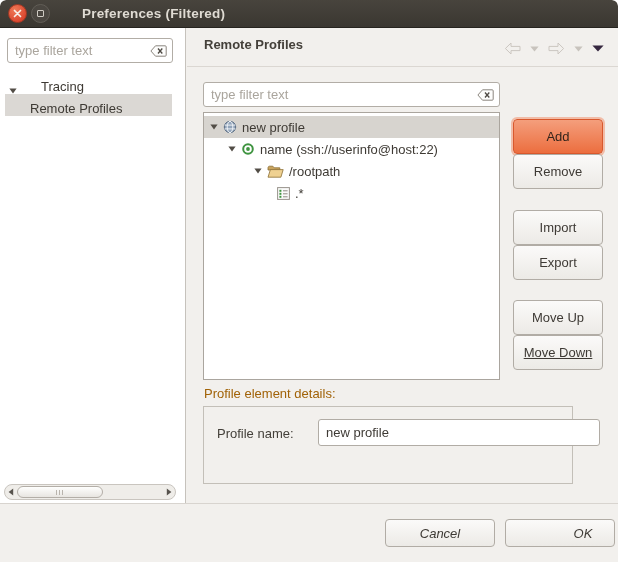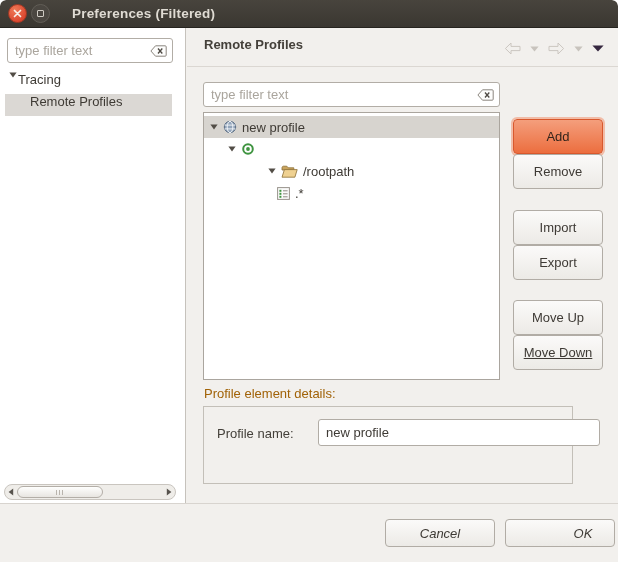--- a/index.html
+++ b/index.html
@@ -16,39 +16,39 @@
     background: linear-gradient(#48443d, #3a3731);
     border-bottom: 1px solid #26241f;
     display: flex; align-items: center; padding-left: 8px;
     border-radius: 6px 6px 0 0;
   }
   .win-btn { width: 19px; height: 19px; border-radius: 50%;
     display: flex; align-items: center; justify-content: center; flex: 0 0 auto; }
   .win-btn.close { background: radial-gradient(circle at 35% 30%, #ef7a57, #da452e 75%); border: 1px solid #a73a25; margin-right: 4px; }
   .win-btn.max { background: #4b4741; border: 1px solid #625e57; }
   .win-btn.max .sq { width: 7px; height: 7px; border: 1.4px solid #cfcbc3; border-radius: 1px; }
-  .win-title { margin-left: 22px; font-weight: bold; font-size: 13.5px; color: #dfdbd3; letter-spacing: .2px; }
+  .win-title { margin-left: 32px; font-weight: bold; font-size: 13.5px; color: #dfdbd3; letter-spacing: .2px; }
   
   .left-panel {
     position: absolute; left: 0; top: 28px; width: 186px; bottom: 59px;
     background: #ffffff; border-right: 1px solid #c6c2bc;
   }
   .filter-box {
     border: 1px solid #b2ada6; border-radius: 3px; background: #fff;
     display: flex; align-items: center; height: 25px;
   }
   .filter-box input {
     flex: 1; min-width: 0; border: none; outline: none; background: transparent;
     font: 13px "Liberation Sans", sans-serif; color: #4c4741; padding: 0 4px 0 7px;
   }
   .filter-box input::placeholder { color: #aaa59d; opacity: 1; }
   .filter-box .clear { flex: 0 0 auto; margin-right: 5px; display: flex; }
   .lfilter { position: absolute; left: 7px; top: 10px; width: 166px; }
   .ltree { position: absolute; left: 5px; right: 13px; top: 44px; }
-  .ltree .trow { height: 22px; display: flex; align-items: flex-start; gap: 1px; color: #3e3a34; }
+  .ltree .trow { height: 22px; display: flex; align-items: flex-end; gap: 24px; color: #3e3a34; }
   .ltree .trow.root { padding-left: 4px; }
   .ltree .trow.child { padding-left: 25px; }
   .ltree .trow.selected { background: #dbd8d4; }
   
   .hscroll {
     position: absolute; left: 4px; right: 9px; bottom: 3px; height: 16px;
     border: 1px solid #c9c5bf; border-radius: 8px; background: #efede9;
     display: flex; align-items: center; padding: 0 3px;
   }
   .hscroll .arr { flex: 0 0 auto; display: flex; }
@@ -65,21 +65,21 @@
   .nav-icons { position: absolute; right: 14px; top: 14px; display: flex; align-items: center; gap: 9px; }
   .pane-sep { position: absolute; left: 0; right: 0; top: 38px; height: 1px; background: #dbd7d2; }
   .rfilter { position: absolute; left: 16px; top: 54px; width: 297px; }
   .tree-box {
     position: absolute; left: 16px; top: 84px; width: 297px; height: 268px;
     background: #ffffff; border: 1px solid #aaa59e; padding-top: 3px;
   }
   .tree-box .trow { height: 22px; display: flex; align-items: center; gap: 5px; color: #3e3a34; white-space: nowrap; }
   .tree-box .trow.selected { background: #d7d4cf; }
   .ind0 { padding-left: 6px; } .ind1 { padding-left: 24px; }
-  .ind2 { padding-left: 64px; } .ind3 { padding-left: 73px; }
+  .ind2 { padding-left: 50px; } .ind3 { padding-left: 73px; }
   .btncol button, .footer button {
     font: 13px "Liberation Sans", sans-serif; color: #3e3a35;
     background: linear-gradient(#fbfaf9, #eceae6);
     border: 1px solid #b1aca5; border-radius: 4px; cursor: pointer;
   }
   .btncol button { position: absolute; left: 326px; width: 90px; height: 35px; }
   .btn-add    { top: 91px;  background: linear-gradient(#f49e7c, #ec6e3f) !important;
                 border: 1px solid #d8582d !important; color: #33241b !important;
                 box-shadow: 0 0 0 2px rgba(243,146,110,.55); }
   .btn-remove { top: 126px; } .btn-import { top: 182px; } .btn-export { top: 217px; }
@@ -204,20 +204,21 @@
         <span>new profile</span>
       </div>
       <div class="trow ind1">
         <svg class="icon" width="8" height="6" viewBox="0 0 8 6">
             <path d="M.4 .6 H7.6 L4 5.4 Z" fill="#524d46"></path>
           </svg>
         <svg class="icon" width="14" height="14" viewBox="0 0 14 14">
             <circle cx="7" cy="7" r="4.8" fill="#ffffff" stroke="#3f9440" stroke-width="2"></circle>
             <circle cx="7" cy="7" r="1.9" fill="#3f9440"></circle>
           </svg>
+        <span>name (ssh://userinfo@host:22)</span>
       </div>
       <div class="trow ind2">
         <svg class="icon" width="8" height="6" viewBox="0 0 8 6">
             <path d="M.4 .6 H7.6 L4 5.4 Z" fill="#524d46"></path>
           </svg>
         <svg class="icon" width="17" height="13" viewBox="0 0 17 13">
             <path d="M1 3 C1 1.9 1.6 1.2 2.4 1.2 H5.8 L7.3 2.8 H12.8 V5 H1 Z" fill="#c9a45e" stroke="#8a6d33" stroke-width=".8"></path>
             <path d="M3.4 4.6 H16.2 L13.9 12.2 H1 Z" fill="#efd191" stroke="#8a6d33" stroke-width=".8"></path>
           </svg>
         <span>/rootpath</span>

